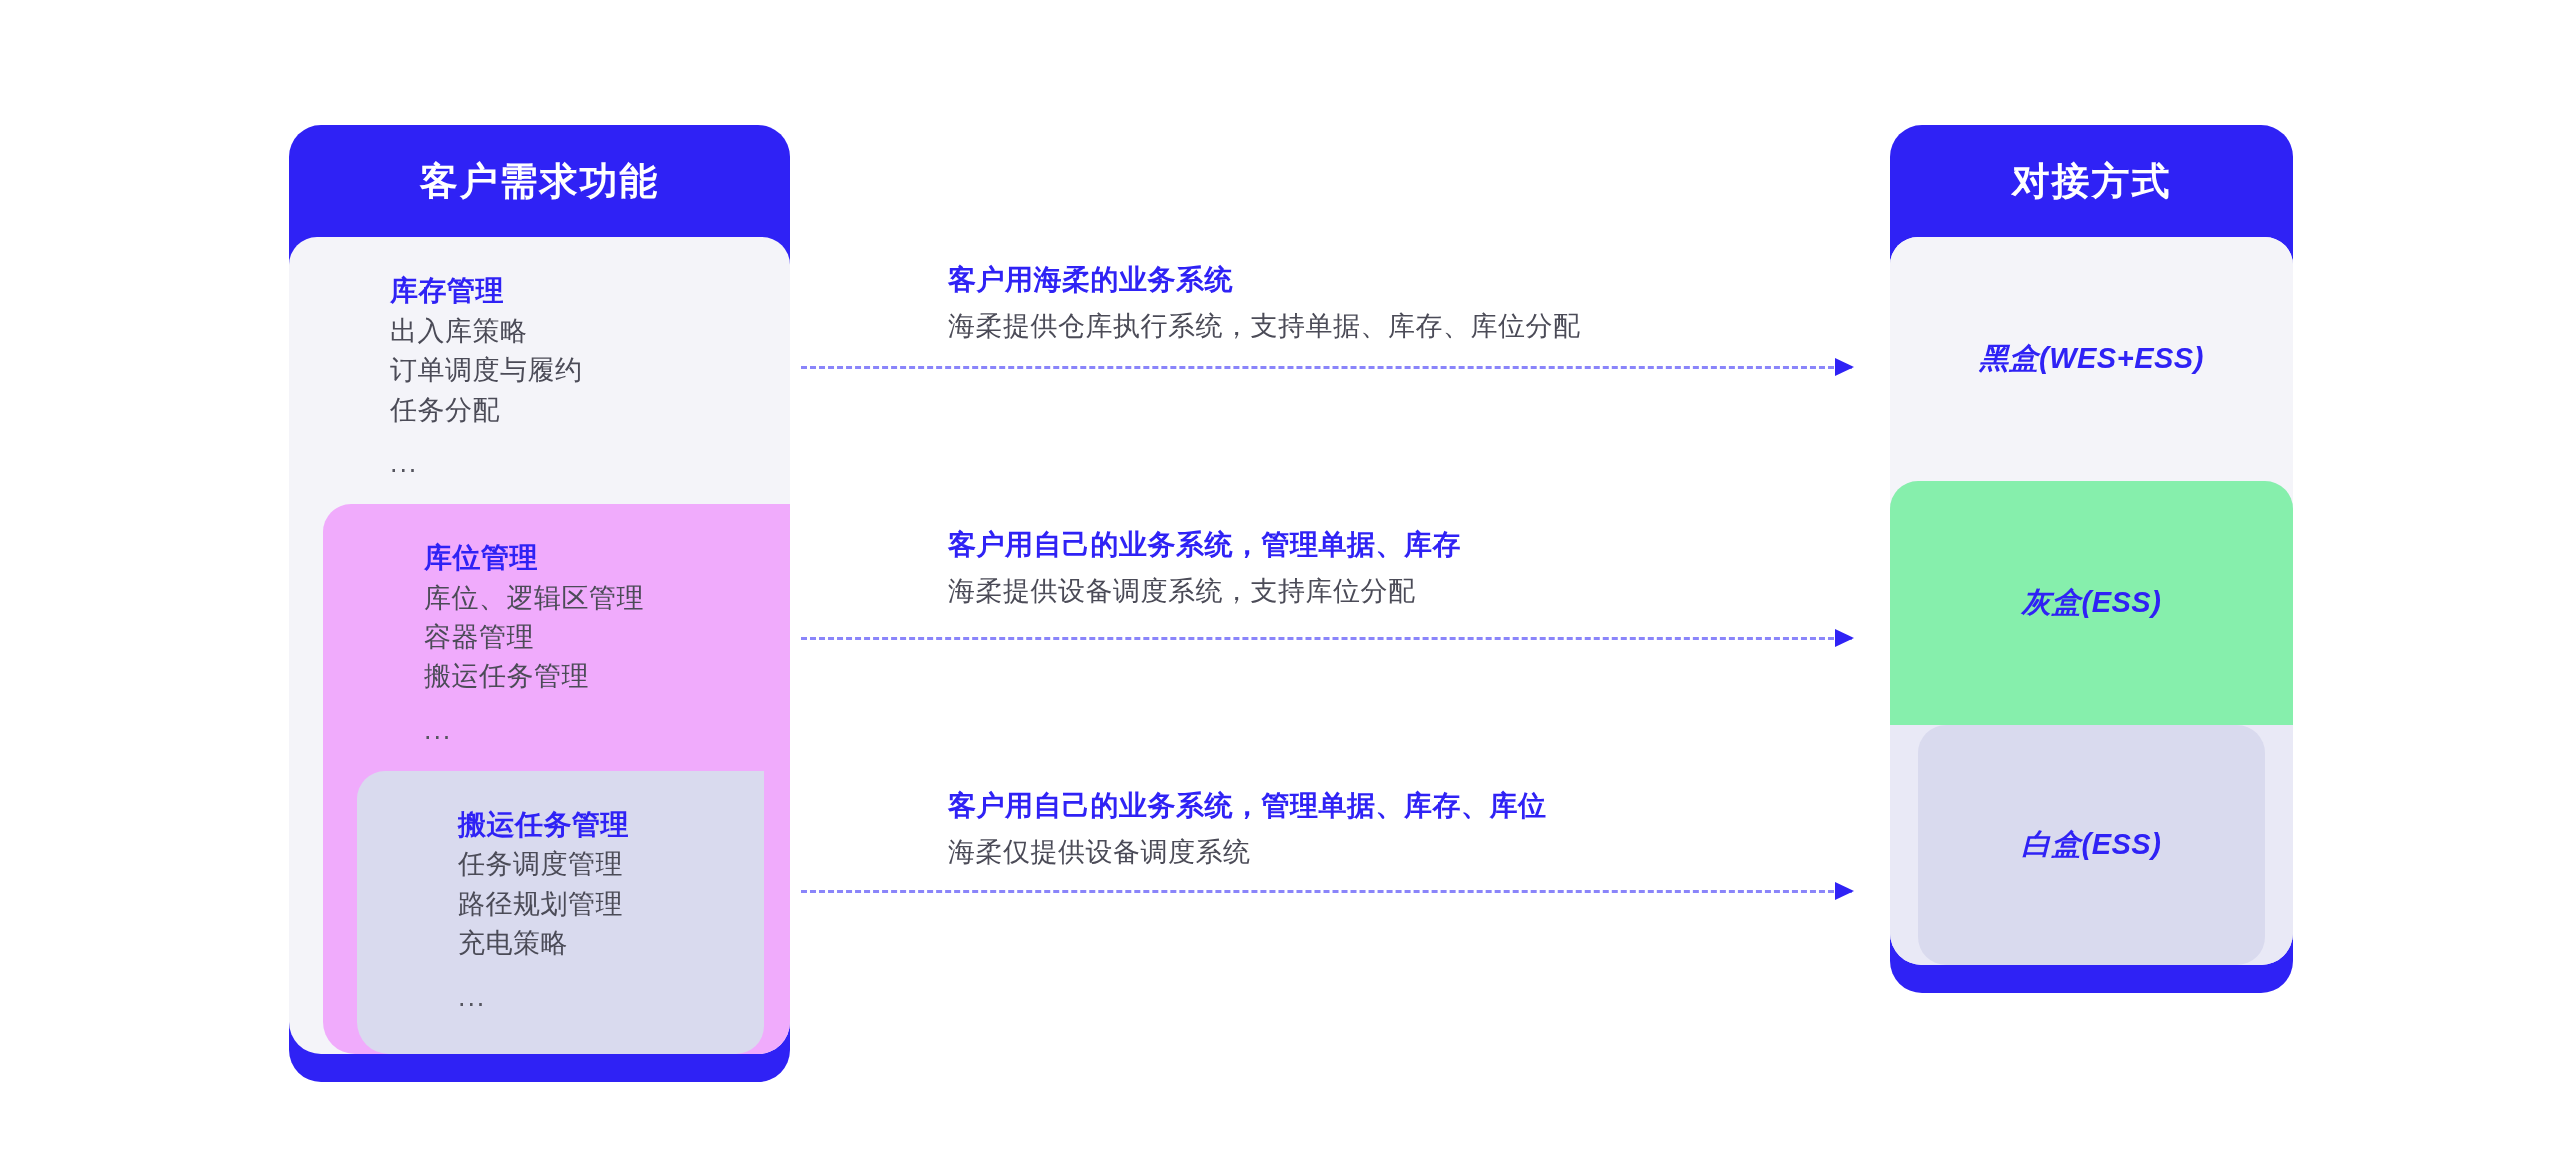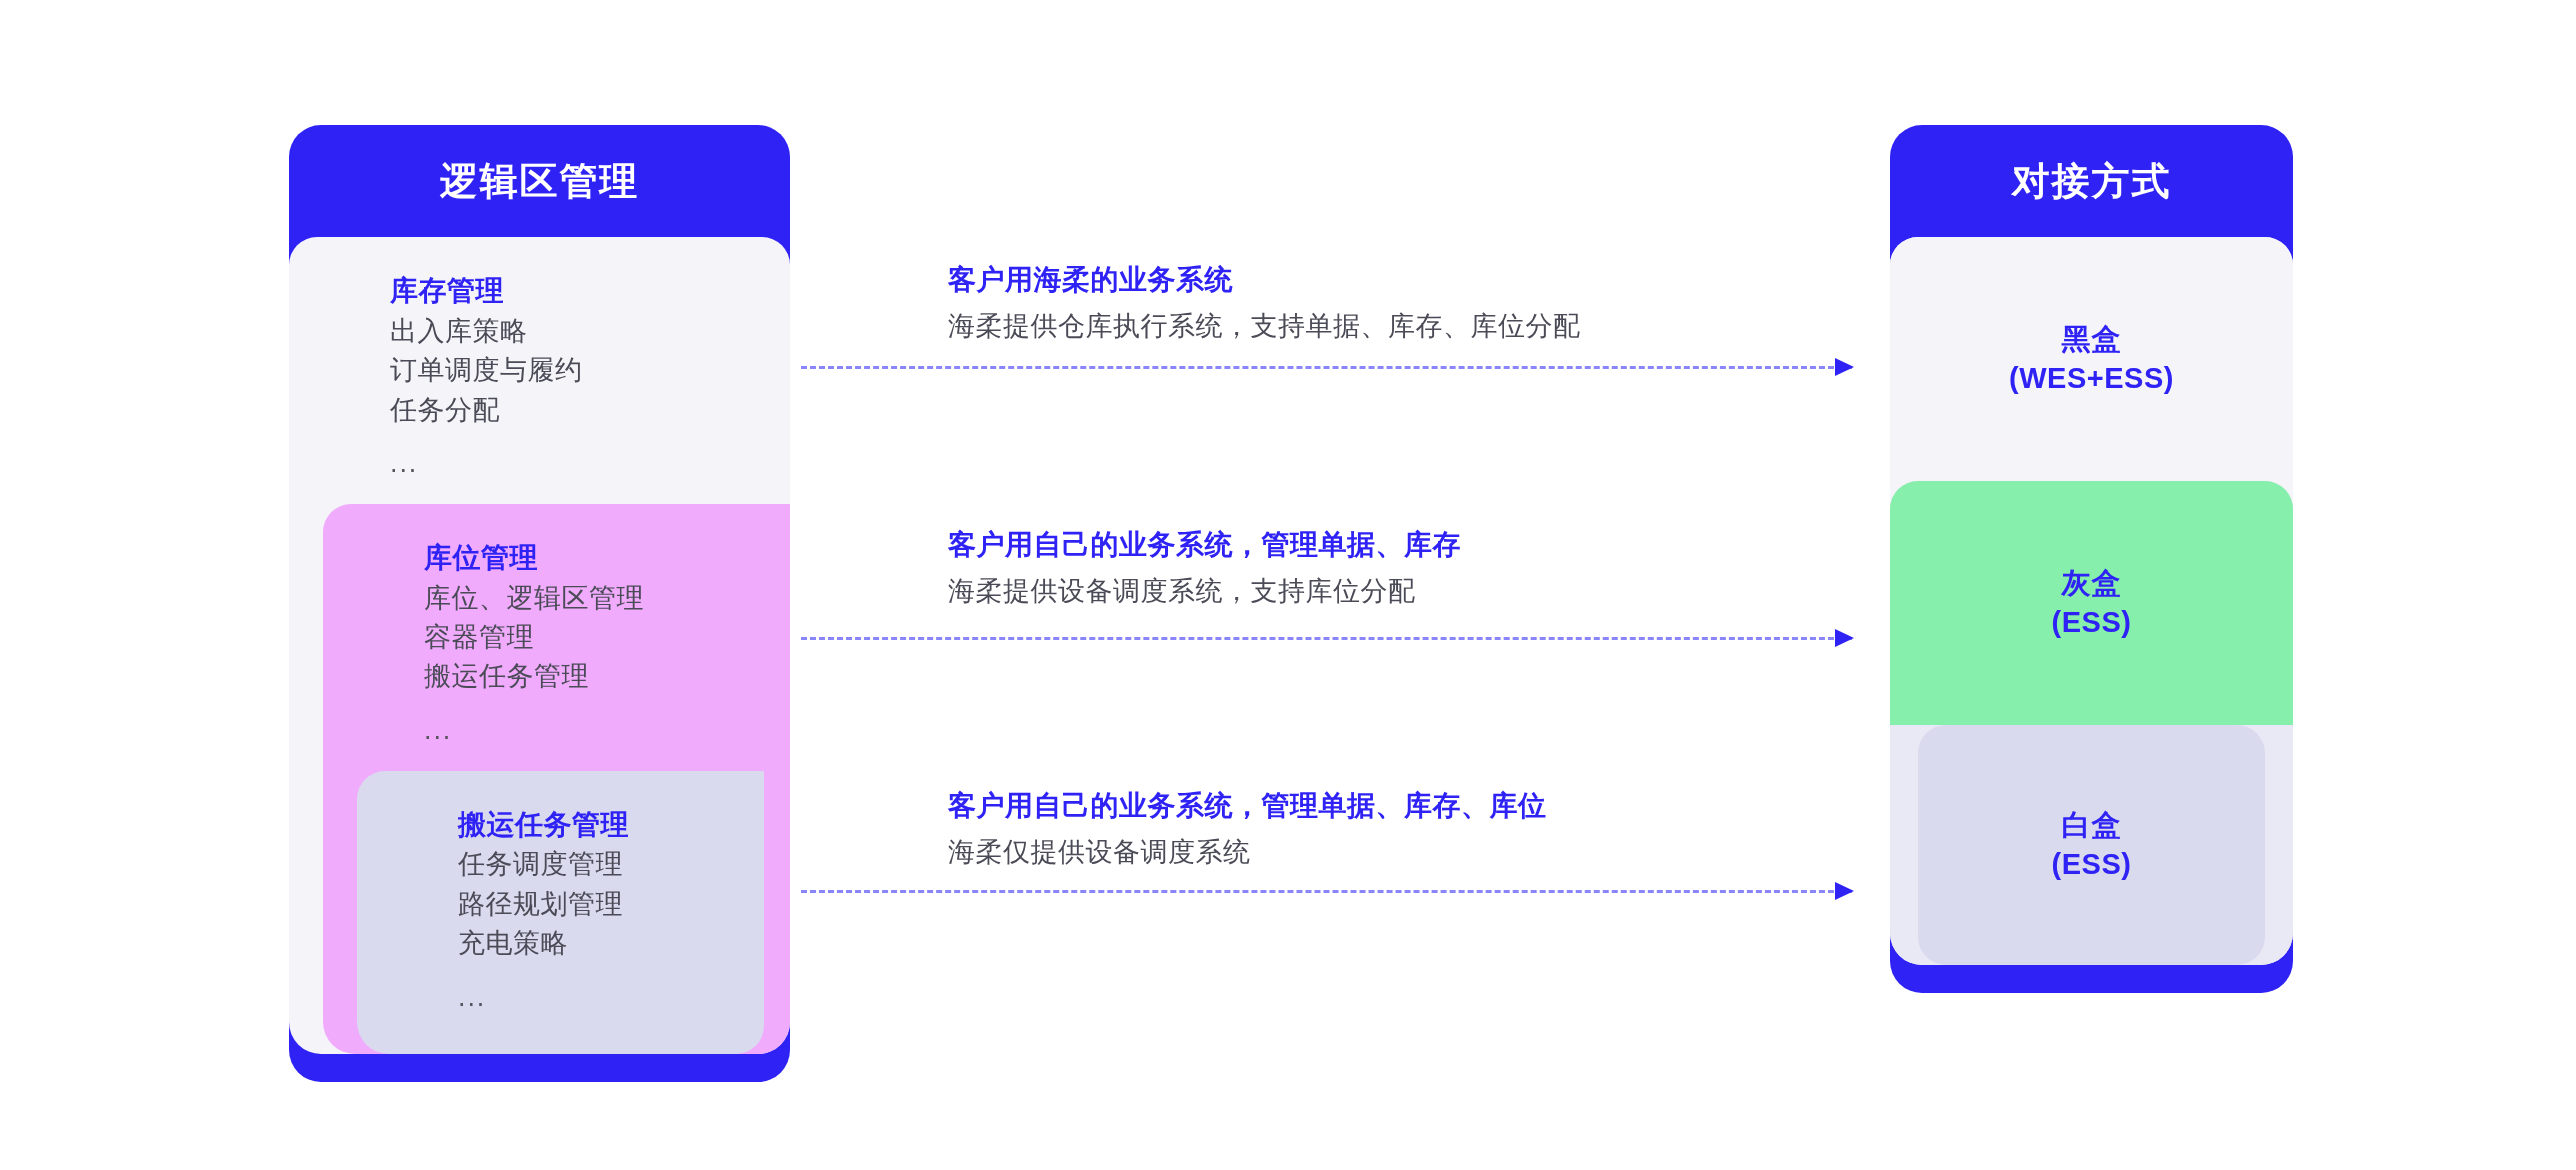--- a/index.html
+++ b/index.html
@@ -146,24 +146,25 @@
     overflow: hidden;
   }
   .right-card-header {
     height: 112px;
     display: flex;
     align-items: center;
     justify-content: center;
   }
   .right-panel {
     display: flex;
-    flex-direction: column;
+    flex-direction: row;
     align-items: center;
     justify-content: center;
     text-align: left;
+    font-style: italic;
   }
   .rp1 {
     background: #f4f4f9;
     border-radius: 28px 28px 0 0;
     height: 244px;
   }
   .rp2 {
     background: #86efac;
     border-radius: 28px 28px 0 0;
     height: 244px;
@@ -196,21 +197,21 @@
     font-weight: bold;
     letter-spacing: 0.5px;
     line-height: 1.35;
   }
 </style>
 </head>
 <body>
 
 <div class="left-card">
   <div class="left-card-header">
-    <div class="card-title">逻辑区管理</div>
+    <div class="card-title">客户需求功能</div>
   </div>
 
   <div class="left-panel-1">
     <div class="group">
       <div class="group-title">库存管理</div>
       <div class="group-item">出入库策略</div>
       <div class="group-item">订单调度与履约</div>
       <div class="group-item">任务分配</div>
       <div class="group-ellipsis">...</div>
     </div>

